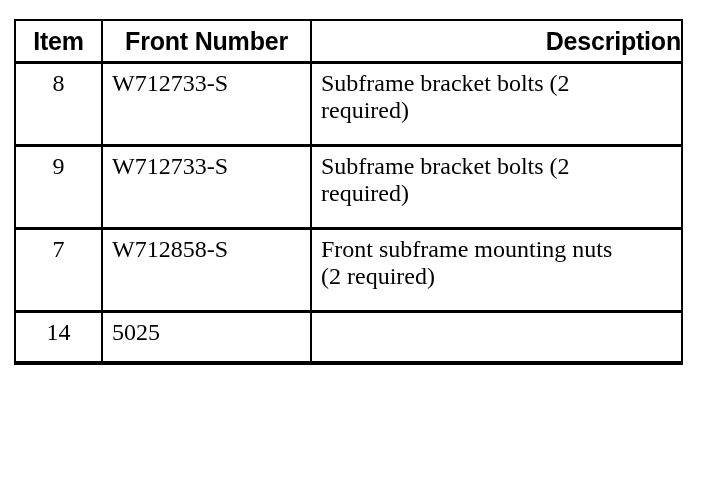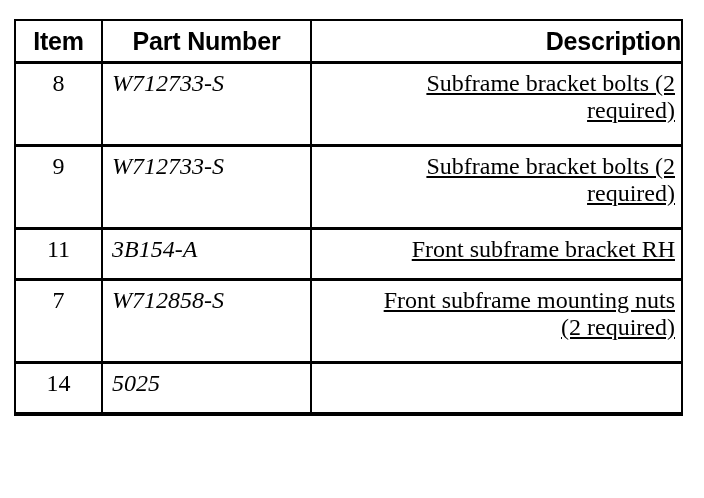--- a/index.html
+++ b/index.html
@@ -74,26 +74,24 @@
 
   .cell-item {
     text-align: center;
     padding-top: 6px !important;
     padding-bottom: 6px !important;
   }
   .cell-part {
     text-align: left;
     padding: 6px 4px 6px 9px !important;
     white-space: nowrap;
-    font-style: italic;
   }
   .cell-desc {
-    text-align: right;
+    text-align: left;
     padding: 6px 6px 6px 9px !important;
-    text-decoration: underline;
   }
 
   .row-tall td { height: 68px; }
   .row-short td { height: 36px; }
 
   .desc-line { display: block; }
 </style>
 </head>
 <body>
 
@@ -102,21 +100,21 @@
   <table class="parts-table">
     <colgroup>
       <col class="col-item">
       <col class="col-part">
       <col class="col-desc">
     </colgroup>
 
     <thead>
       <tr class="hdr-row">
         <th class="hdr-item">Item</th>
-        <th class="hdr-part">Part Number</th>
+        <th class="hdr-part">Front Number</th>
         <th class="hdr-desc">Description</th>
       </tr>
     </thead>
 
     <tbody>
 
       <tr class="row-tall">
         <td class="cell-item">8</td>
         <td class="cell-part">W712733-S</td>
         <td class="cell-desc">
@@ -128,27 +126,20 @@
       <tr class="row-tall">
         <td class="cell-item">9</td>
         <td class="cell-part">W712733-S</td>
         <td class="cell-desc">
           <span class="desc-line">Subframe bracket bolts (2</span>
           <span class="desc-line">required)</span>
         </td>
       </tr>
 
 
-      <tr class="row-short">
-        <td class="cell-item">11</td>
-        <td class="cell-part">3B154-A</td>
-        <td class="cell-desc">
-          <span class="desc-line">Front subframe bracket RH</span>
-        </td>
-      </tr>
 
 
       <tr class="row-tall">
         <td class="cell-item">7</td>
         <td class="cell-part">W712858-S</td>
         <td class="cell-desc">
           <span class="desc-line">Front subframe mounting nuts</span>
           <span class="desc-line">(2 required)</span>
         </td>
       </tr>

